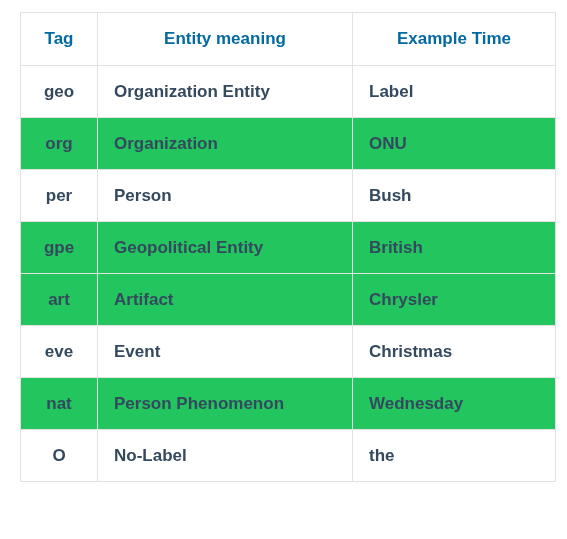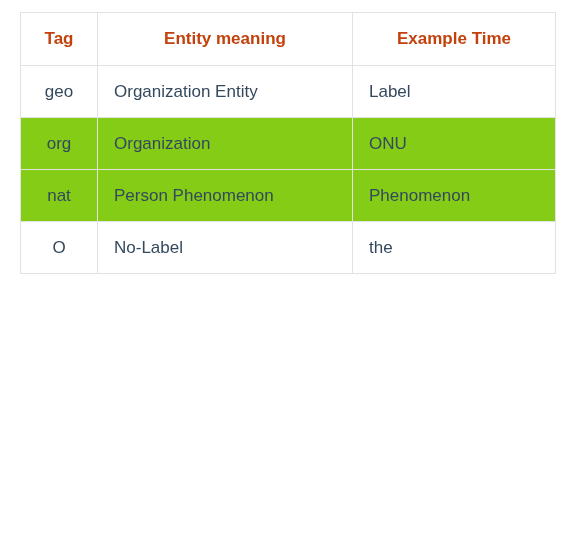--- a/index.html
+++ b/index.html
@@ -45,39 +45,39 @@
     vertical-align: middle;
     font-size: 17px;
     line-height: 1.25;
     white-space: nowrap;
     overflow: hidden;
   }
 
   table.tag-table thead th {
     height: 52px;
     background: #ffffff;
-    color: #c2410c;
+    color: #0369a1;
     font-weight: bold;
     font-size: 17px;
     text-align: center;
     border-bottom: 1px solid #e2e2e2;
   }
 
   table.tag-table tbody td {
     color: #34495e;
-    font-weight: normal;
+    font-weight: bold;
     text-align: left;
   }
 
   table.tag-table tbody td.cell-tag {
     text-align: center;
   }
 
   table.tag-table tbody tr.row-odd  td { background: #ffffff; }
-  table.tag-table tbody tr.row-even td { background: #84cc16; }
+  table.tag-table tbody tr.row-even td { background: #22c55e; }
 </style>
 </head>
 <body>
 
 <div id="tag-table-wrapper">
   <table class="tag-table">
     <colgroup>
       <col class="col-tag">
       <col class="col-meaning">
       <col class="col-example">
@@ -93,24 +93,44 @@
       <tr class="row-odd">
         <td class="cell-tag">geo</td>
         <td>Organization Entity</td>
         <td>Label</td>
       </tr>
       <tr class="row-even">
         <td class="cell-tag">org</td>
         <td>Organization</td>
         <td>ONU</td>
       </tr>
+      <tr class="row-odd">
+        <td class="cell-tag">per</td>
+        <td>Person</td>
+        <td>Bush</td>
+      </tr>
+      <tr class="row-even">
+        <td class="cell-tag">gpe</td>
+        <td>Geopolitical Entity</td>
+        <td>British</td>
+      </tr>
+      <tr class="row-even">
+        <td class="cell-tag">art</td>
+        <td>Artifact</td>
+        <td>Chrysler</td>
+      </tr>
+      <tr class="row-odd">
+        <td class="cell-tag">eve</td>
+        <td>Event</td>
+        <td>Christmas</td>
+      </tr>
       <tr class="row-even">
         <td class="cell-tag">nat</td>
         <td>Person Phenomenon</td>
-        <td>Phenomenon</td>
+        <td>Wednesday</td>
       </tr>
       <tr class="row-odd">
         <td class="cell-tag">O</td>
         <td>No-Label</td>
         <td>the</td>
       </tr>
     </tbody>
   </table>
 </div>
 

